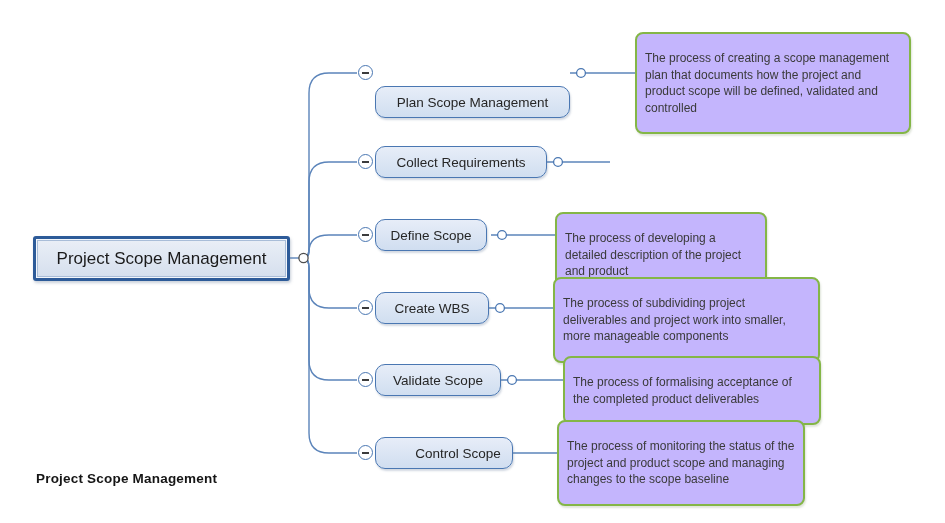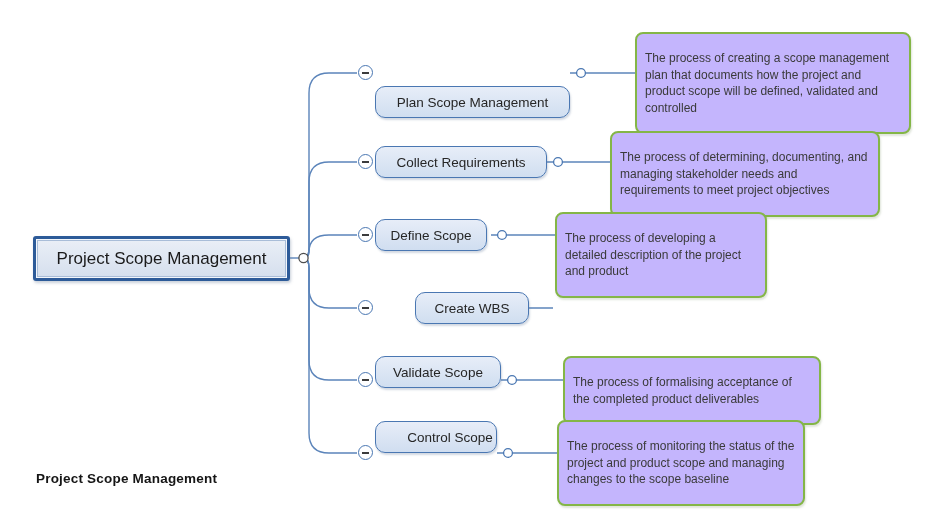--- a/index.html
+++ b/index.html
@@ -109,25 +109,25 @@
   <div class="toggle" style="left:358px;top:372px;">
       <span class="dash"></span>
     </div>
   <div class="toggle" style="left:358px;top:445px;">
       <span class="dash"></span>
     </div>
 
   <div class="topic" style="left:375px;top:57px;width:195px;margin-top:29px;">Plan Scope Management</div>
   <div class="topic" style="left:375px;top:146px;width:172px;">Collect Requirements</div>
   <div class="topic" style="left:375px;top:219px;width:112px;">Define Scope</div>
-  <div class="topic" style="left:375px;top:292px;width:114px;margin-left:40px;">Create WBS</div>
-  <div class="topic" style="left:375px;top:356px;width:126px;">Validate Scope</div>
-  <div class="topic" style="left:375px;top:421px;width:122px;padding-left:28px;">Control Scope</div>
+  <div class="topic" style="left:375px;top:292px;width:114px;">Create WBS</div>
+  <div class="topic" style="left:375px;top:364px;width:126px;">Validate Scope</div>
+  <div class="topic" style="left:375px;top:437px;width:138px;padding-left:28px;">Control Scope</div>
 
   <div class="desc" style="left:635px;top:32px;width:276px;min-height:80px;">The process of creating a scope management plan that documents how the project and product scope will be defined, validated and controlled</div>
-  <div class="desc" style="left:610px;top:131px;width:270px;min-height:64px;">The process of determining, documenting, and managing stakeholder needs and requirements to meet project objectives</div>
   <div class="desc" style="left:555px;top:212px;width:212px;min-height:47px;">The process of developing a detailed description of the project and product</div>
+  <div class="desc" style="left:553px;top:277px;width:267px;min-height:62px;">The process of subdividing project deliverables and project work into smaller, more manageable components</div>
   <div class="desc" style="left:563px;top:356px;width:258px;min-height:46px;">The process of formalising acceptance of the completed product deliverables</div>
   <div class="desc" style="left:557px;top:420px;width:248px;min-height:63px;">The process of monitoring the status of the project and product scope and managing changes to the scope baseline</div>
 
   <div class="caption">Project Scope Management</div>
 
 </div>
 
 </body></html>

